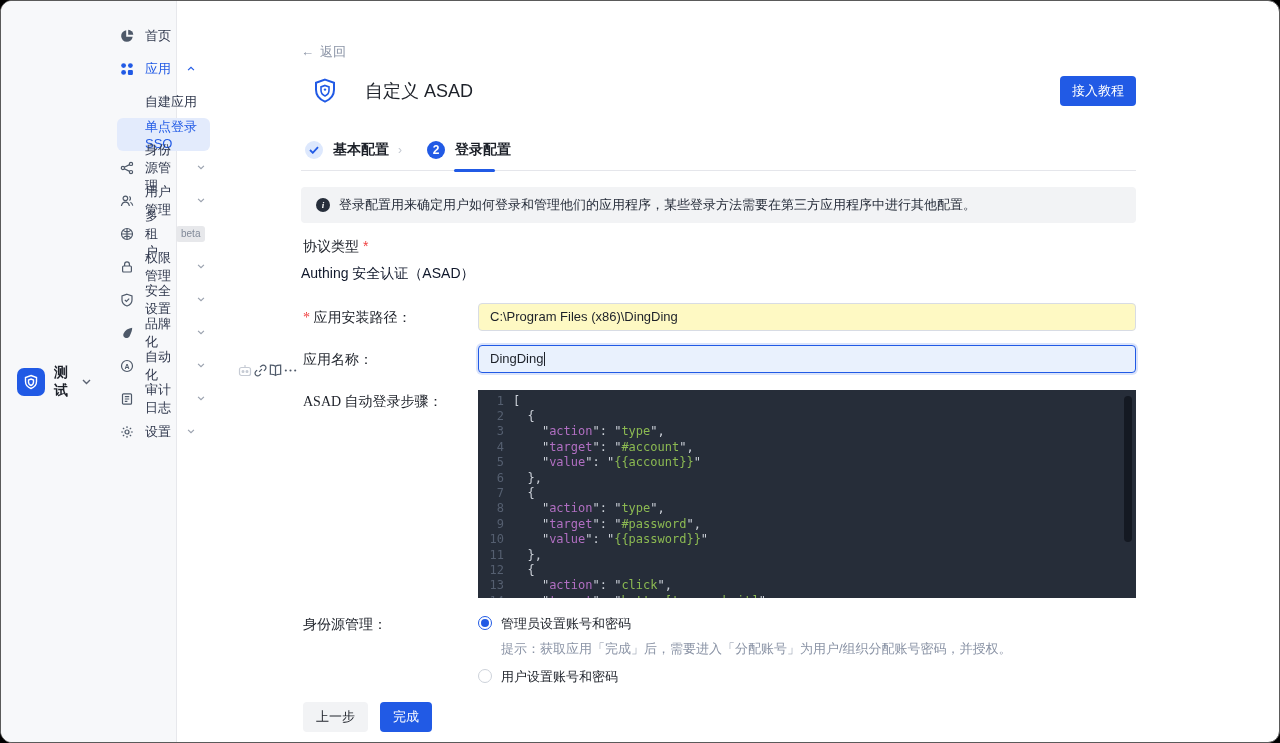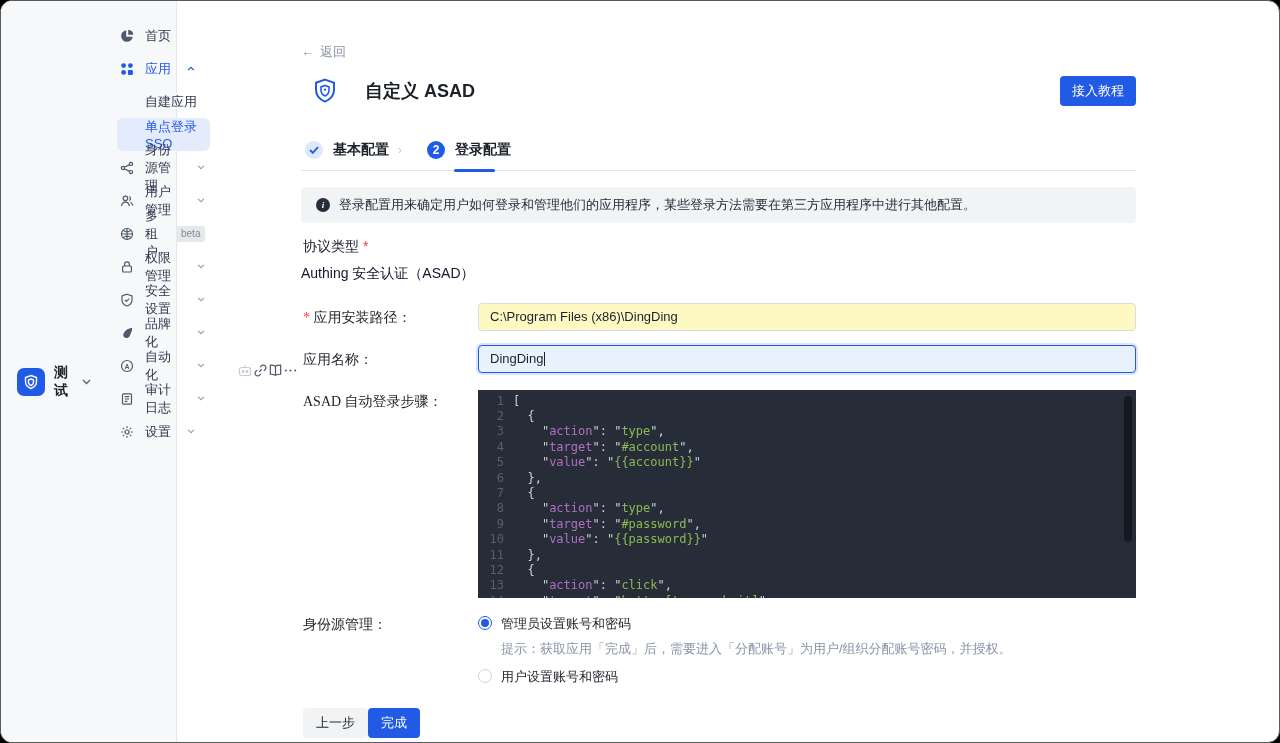--- a/index.html
+++ b/index.html
@@ -19,21 +19,21 @@
   .nav-item.selected { background:#e3ebfc; color:#215ae5; border-radius:6px; margin:0 5px 0 14px; padding-left:28px; }
   .chev { margin-left:5px; display:flex; }
   .badge-beta { background:#e7e8eb; color:#828a99; font-size:10px; line-height:1; padding:3px 5px; border-radius:3px; margin-left:7px; }
   .sfooter { display:flex; align-items:center; justify-content:space-between; padding:12px 18px 14px 22px; }
   .sfooter .fic { display:flex; cursor:pointer; }
   
   .main { flex:1; padding:41px 143px 0 124px; position:relative; overflow:hidden; }
   .back { display:inline-flex; align-items:center; gap:6px; font-size:13px; color:#8a93a5; cursor:pointer; }
   .titlebar { display:flex; align-items:center; margin-top:15px; }
   .app-ico { width:28px; height:28px; margin-left:10px; margin-right:26px; flex:none; }
-  .page-title { font-size:18px; font-weight:700; color:#1d2129; flex:1; }
+  .page-title { font-size:18px; font-weight:400; color:#1d2129; flex:1; }
   .btn-tutorial { background:#215ae5; color:#fff; border:none; border-radius:4px; font-size:13px; padding:6px 12px; cursor:pointer; }
   
   .steps { display:flex; align-items:center; margin-top:35px; padding:0 0 11px 4px; border-bottom:1px solid #e5e6eb; position:relative; }
   .step { display:flex; align-items:center; gap:10px; font-size:14px; font-weight:600; color:#1d2129; cursor:pointer; }
   .scircle { width:18px; height:18px; border-radius:50%; display:flex; align-items:center; justify-content:center; flex:none; }
   .scircle.done { background:#dde8fd; }
   .scircle.cur { background:#215ae5; color:#fff; font-size:12px; font-weight:600; }
   .ssep { color:#c4c9d2; font-size:12px; margin:0 25px 0 9px; }
   .step-underline { position:absolute; left:153px; bottom:-2px; width:41px; height:3px; background:#215ae5; border-radius:2px; }
   
@@ -59,21 +59,21 @@
   .pn { color:#ccd1d9; } .key { color:#b16fc2; } .str { color:#8cba52; }
   .editor-scrollbar { position:absolute; top:6px; right:4px; width:8px; height:146px; background:#141922; border-radius:4px; }
   
   .radio-line { display:flex; align-items:flex-start; gap:9px; font-size:13px; color:#1d2129; cursor:pointer; }
   .radio { width:14px; height:14px; border-radius:50%; flex:none; margin-top:1px; position:relative; background:#fff; }
   .radio.on { border:1px solid #215ae5; }
   .radio.on::after { content:""; position:absolute; inset:2px; border-radius:50%; background:#215ae5; }
   .radio.off { border:1px solid #cdd2da; }
   .hint { margin-top:7px; padding-left:23px; font-size:13px; color:#8a93a5; }
   
-  .actions { margin-top:22px; display:flex; gap:0; padding-left:2px; }
+  .actions { margin-top:16px; display:flex; gap:12px; padding-left:2px; }
   .btn { border:none; border-radius:4px; font-size:13px; padding:6px 13px; cursor:pointer; }
   .btn-prev { background:#f2f3f5; color:#1d2129; }
   .btn-finish { background:#215ae5; color:#fff; }
   .mt20 { margin-top:20px; } .mt14 { margin-top:14px; } .mt17 { margin-top:17px; }
   .flabel.top { padding-top:3px; } .flabel.flush { padding-top:1px; }
 </style>
 </head>
 <body>
 
 <div class="window">

